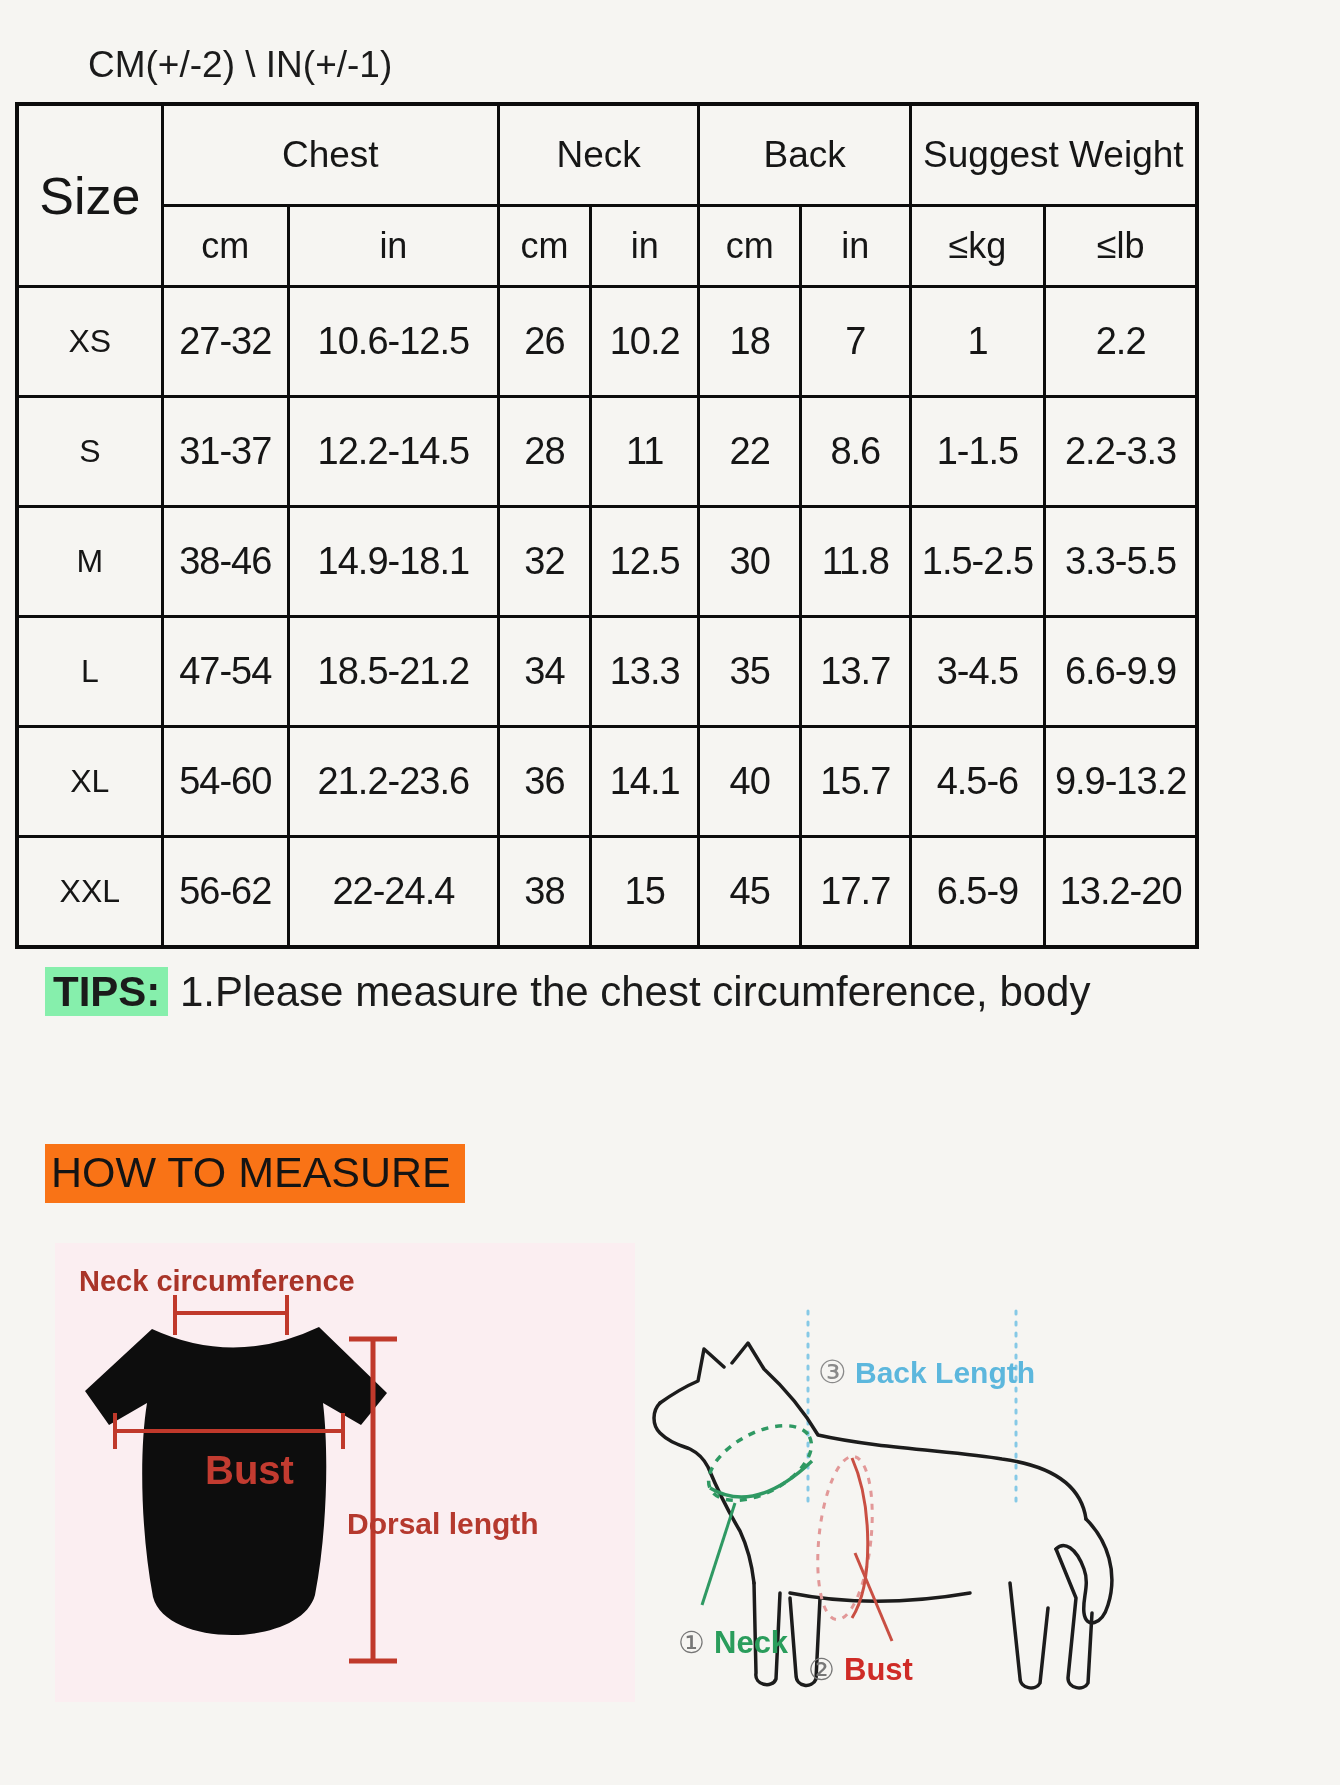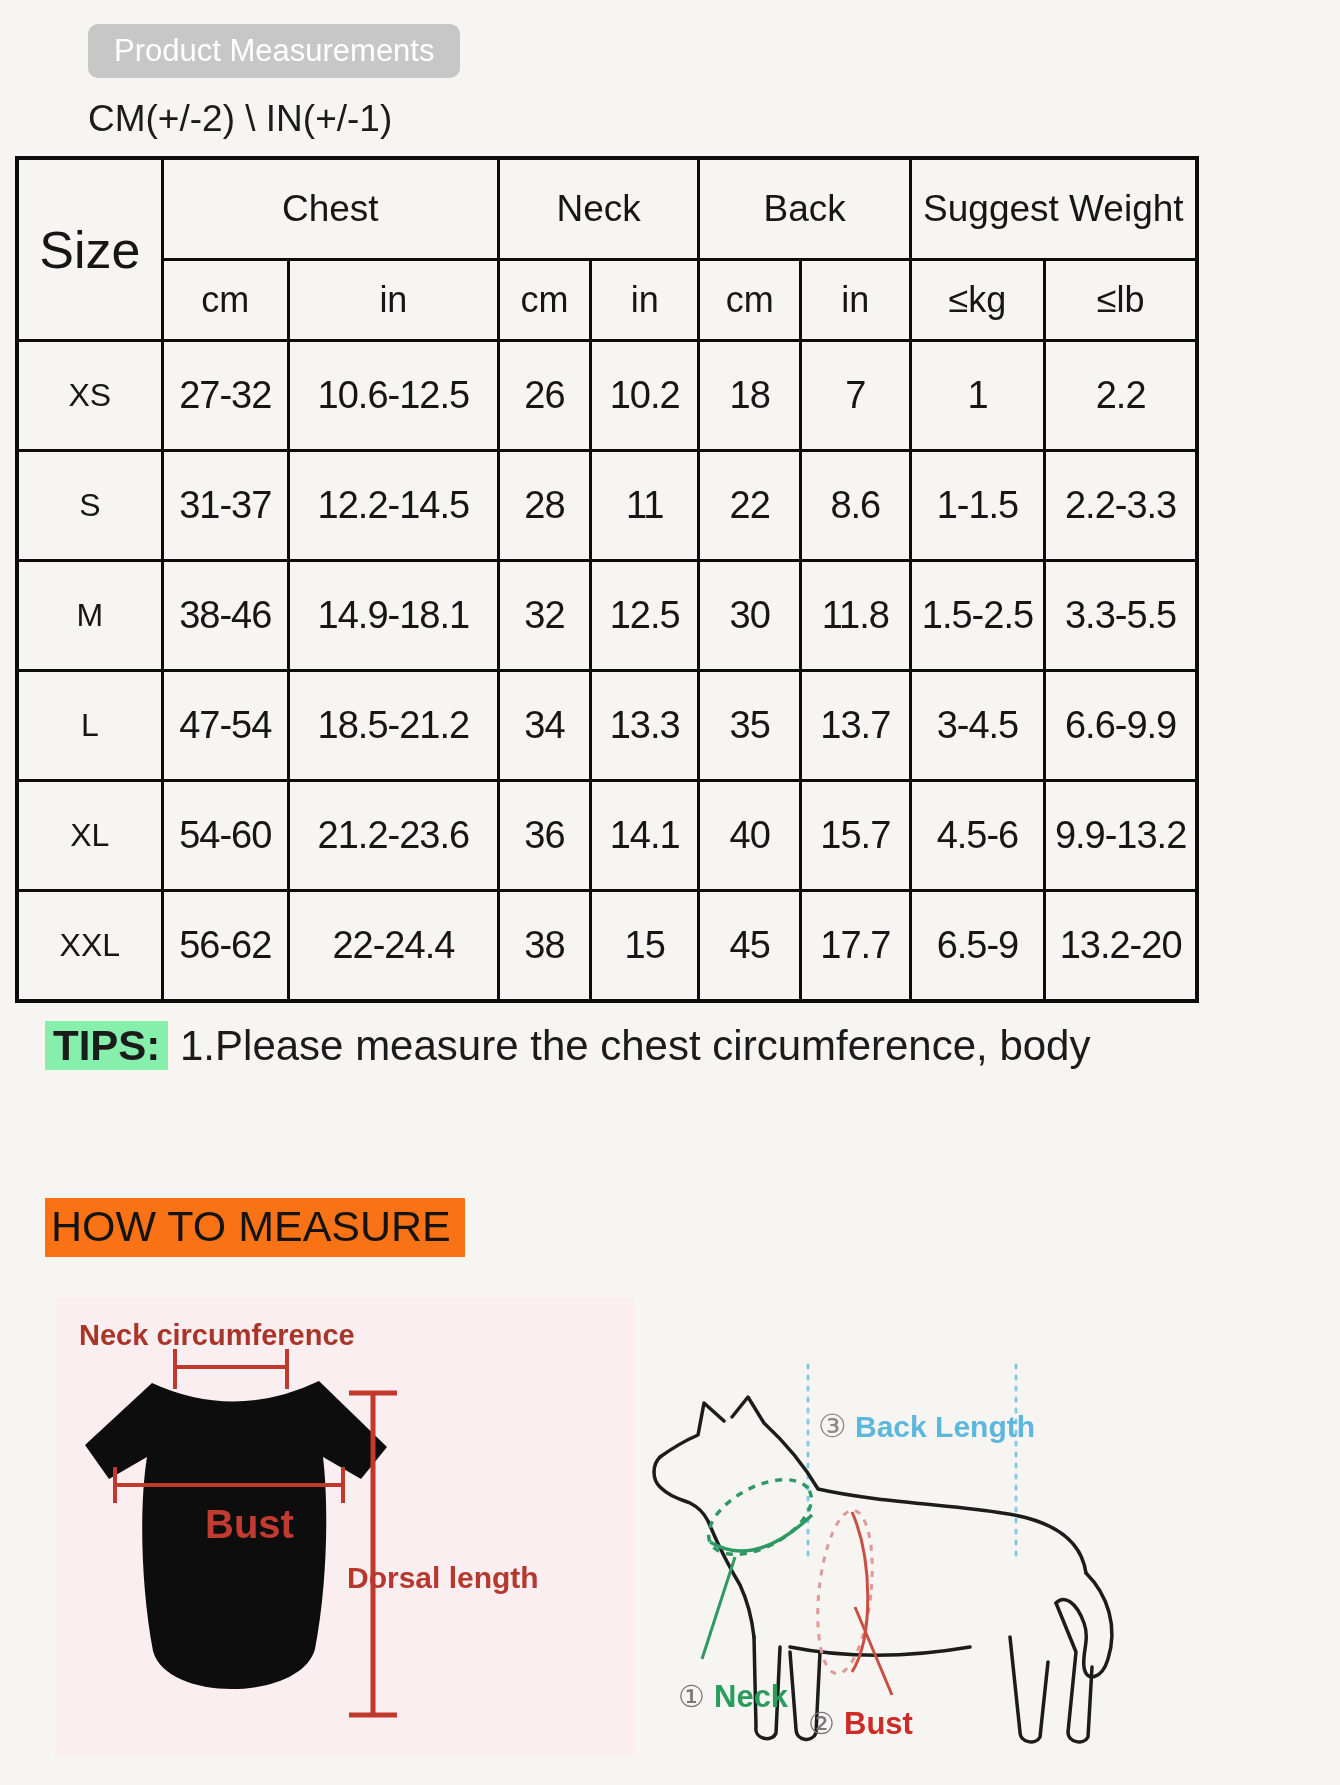--- a/index.html
+++ b/index.html
@@ -41,21 +41,20 @@
   .shirt-svg{position:absolute;left:55px;top:40px;}
   .dog-svg{position:absolute;left:640px;top:50px;}
   svg text{font-family:"Liberation Sans", sans-serif;}
 </style>
 </head>
 <body>
 
 
 
 <div class="header">
-  <button class="chip">Product Measurements</button>
 </div>
 
 <div class="unit-note">CM(+/-2) \ IN(+/-1)</div>
 
 <table class="size-table">
   <colgroup>
     <col style="width:12.3%">
       <col style="width:10.7%">
       <col style="width:17.8%">
     <col style="width:7.8%">

